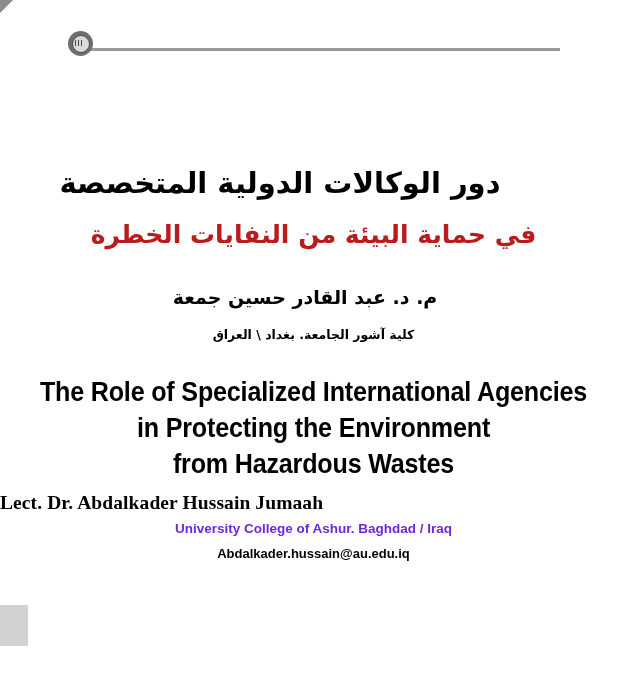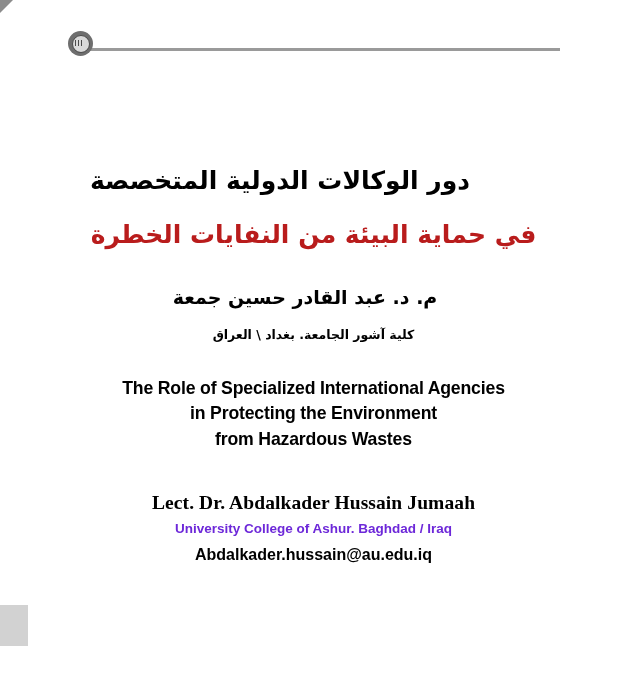--- a/index.html
+++ b/index.html
@@ -117,21 +117,21 @@
     direction: rtl;
     text-align: center;
   }
 
   .ar-title-1 {
     position: absolute;
     left: 0;
     top: 166px;
     width: 560px;
     font-family: "DejaVu Sans", sans-serif;
-    font-size: 25px;
+    font-size: 29px;
     font-weight: bold;
     color: #000000;
     line-height: 1.2;
   }
 
   .ar-title-2 {
     position: absolute;
     left: 0;
     top: 220px;
     width: 627px;
@@ -165,38 +165,37 @@
   }
 
   
   .en-title {
     position: absolute;
     left: 0;
     top: 375px;
     width: 627px;
     text-align: center;
     font-family: "Liberation Sans Narrow", "Liberation Sans", sans-serif;
-    font-size: 19px;
+    font-size: 27px;
     font-weight: bold;
     color: #000000;
     line-height: 1.33;
     letter-spacing: -0.2px;
   }
 
   .en-title .ln {
     display: block;
     transform: scaleX(0.93);
   }
 
   .en-author {
     position: absolute;
     left: 0;
     top: 492px;
     width: 627px;
-    text-align: center;
     font-family: "Liberation Serif", "DejaVu Serif", serif;
     font-size: 19.5px;
     font-weight: bold;
     color: #000000;
     letter-spacing: 0.1px;
   }
 
   .en-affiliation {
     position: absolute;
     left: 0;
@@ -209,21 +208,21 @@
     color: #6d28d9;
   }
 
   .en-email {
     position: absolute;
     left: 0;
     top: 546px;
     width: 627px;
     text-align: center;
     font-family: "Liberation Sans", sans-serif;
-    font-size: 16px;
+    font-size: 13px;
     font-weight: bold;
     color: #000000;
   }
 </style>
 </head>
 <body>
 
 <div class="page">
 
   <div class="corner-fold"></div>

